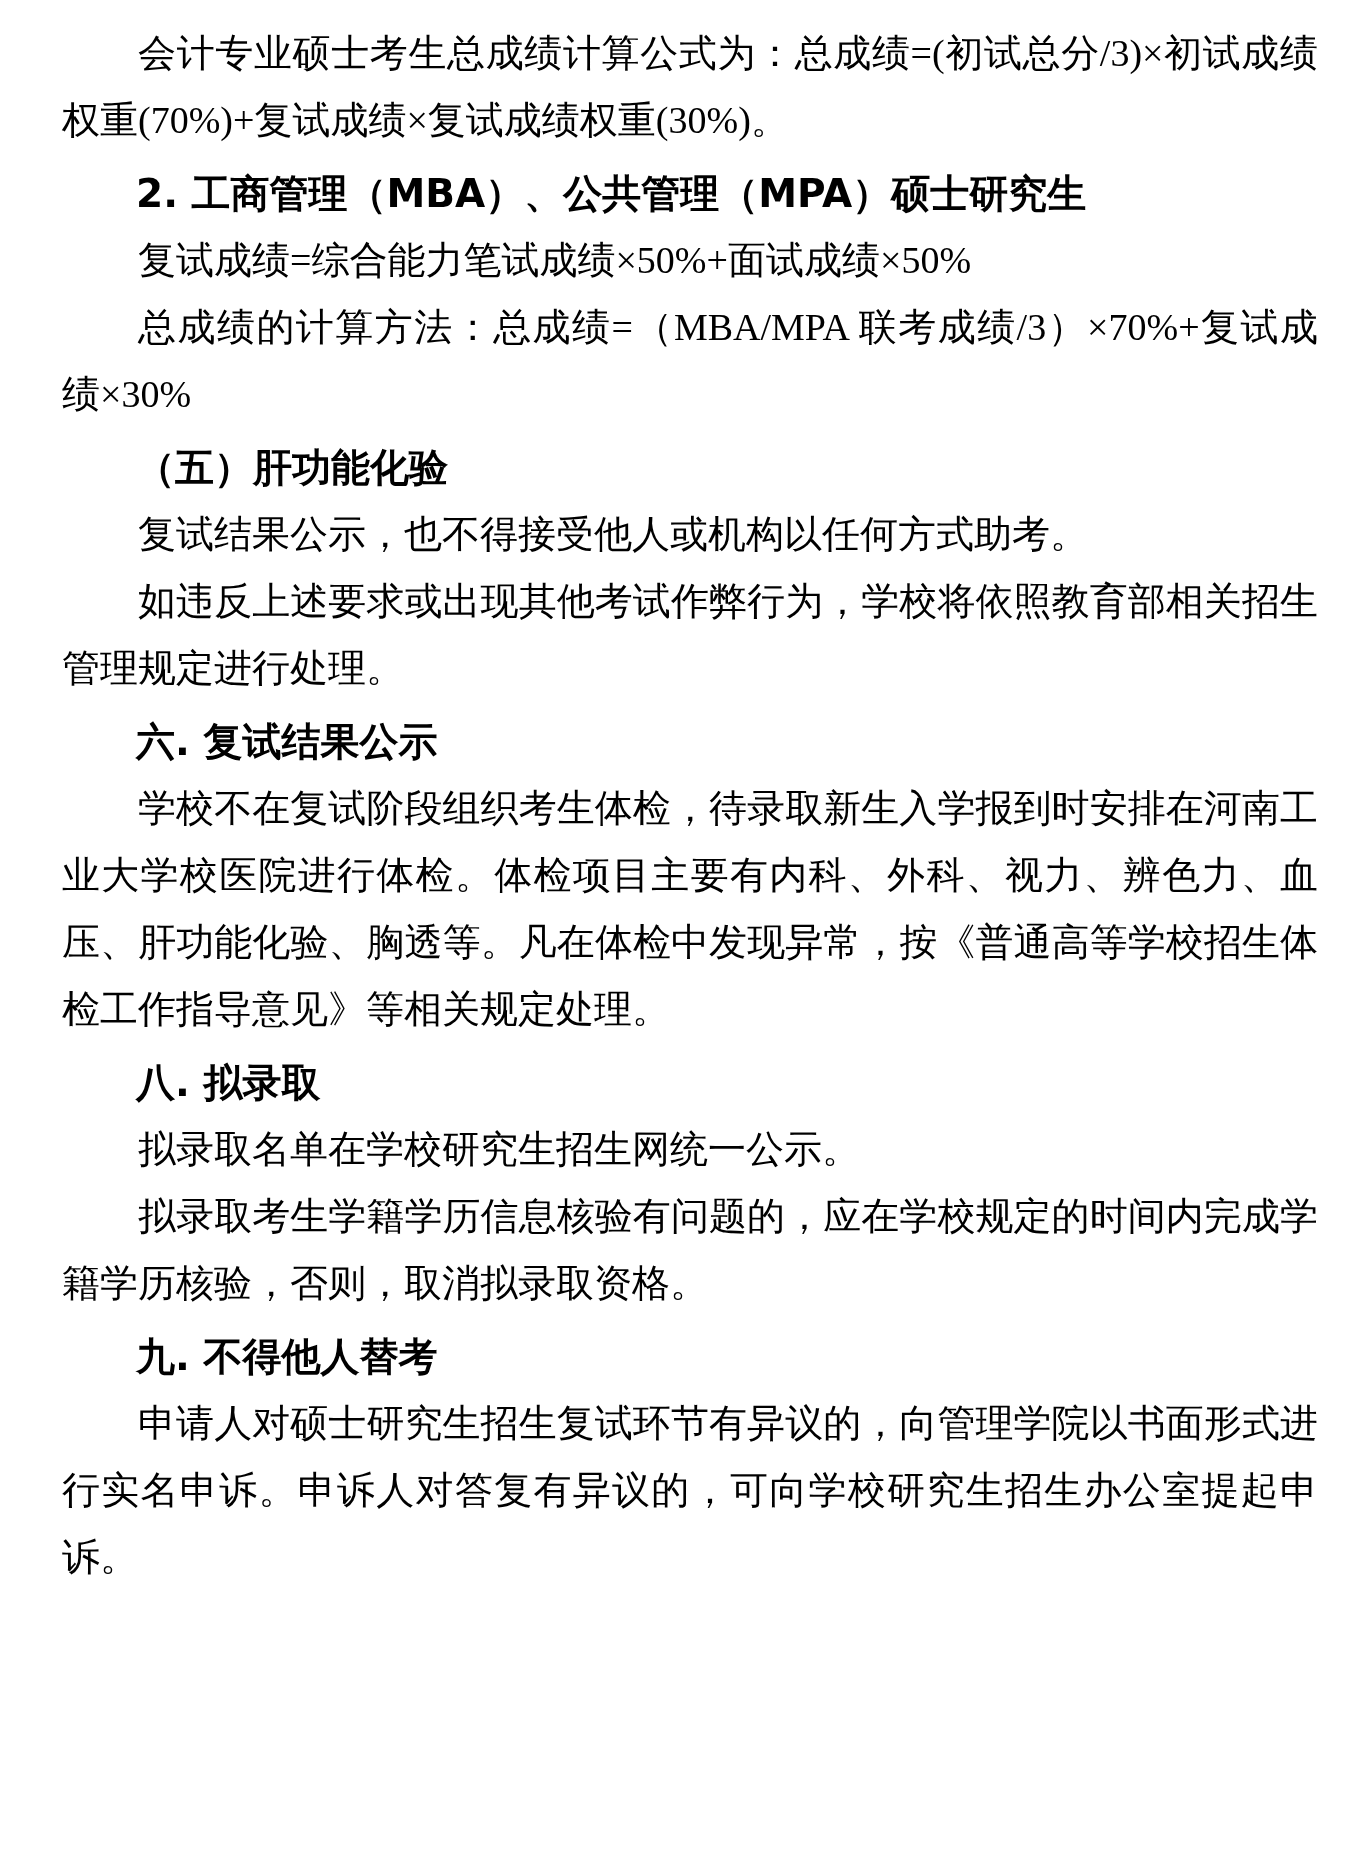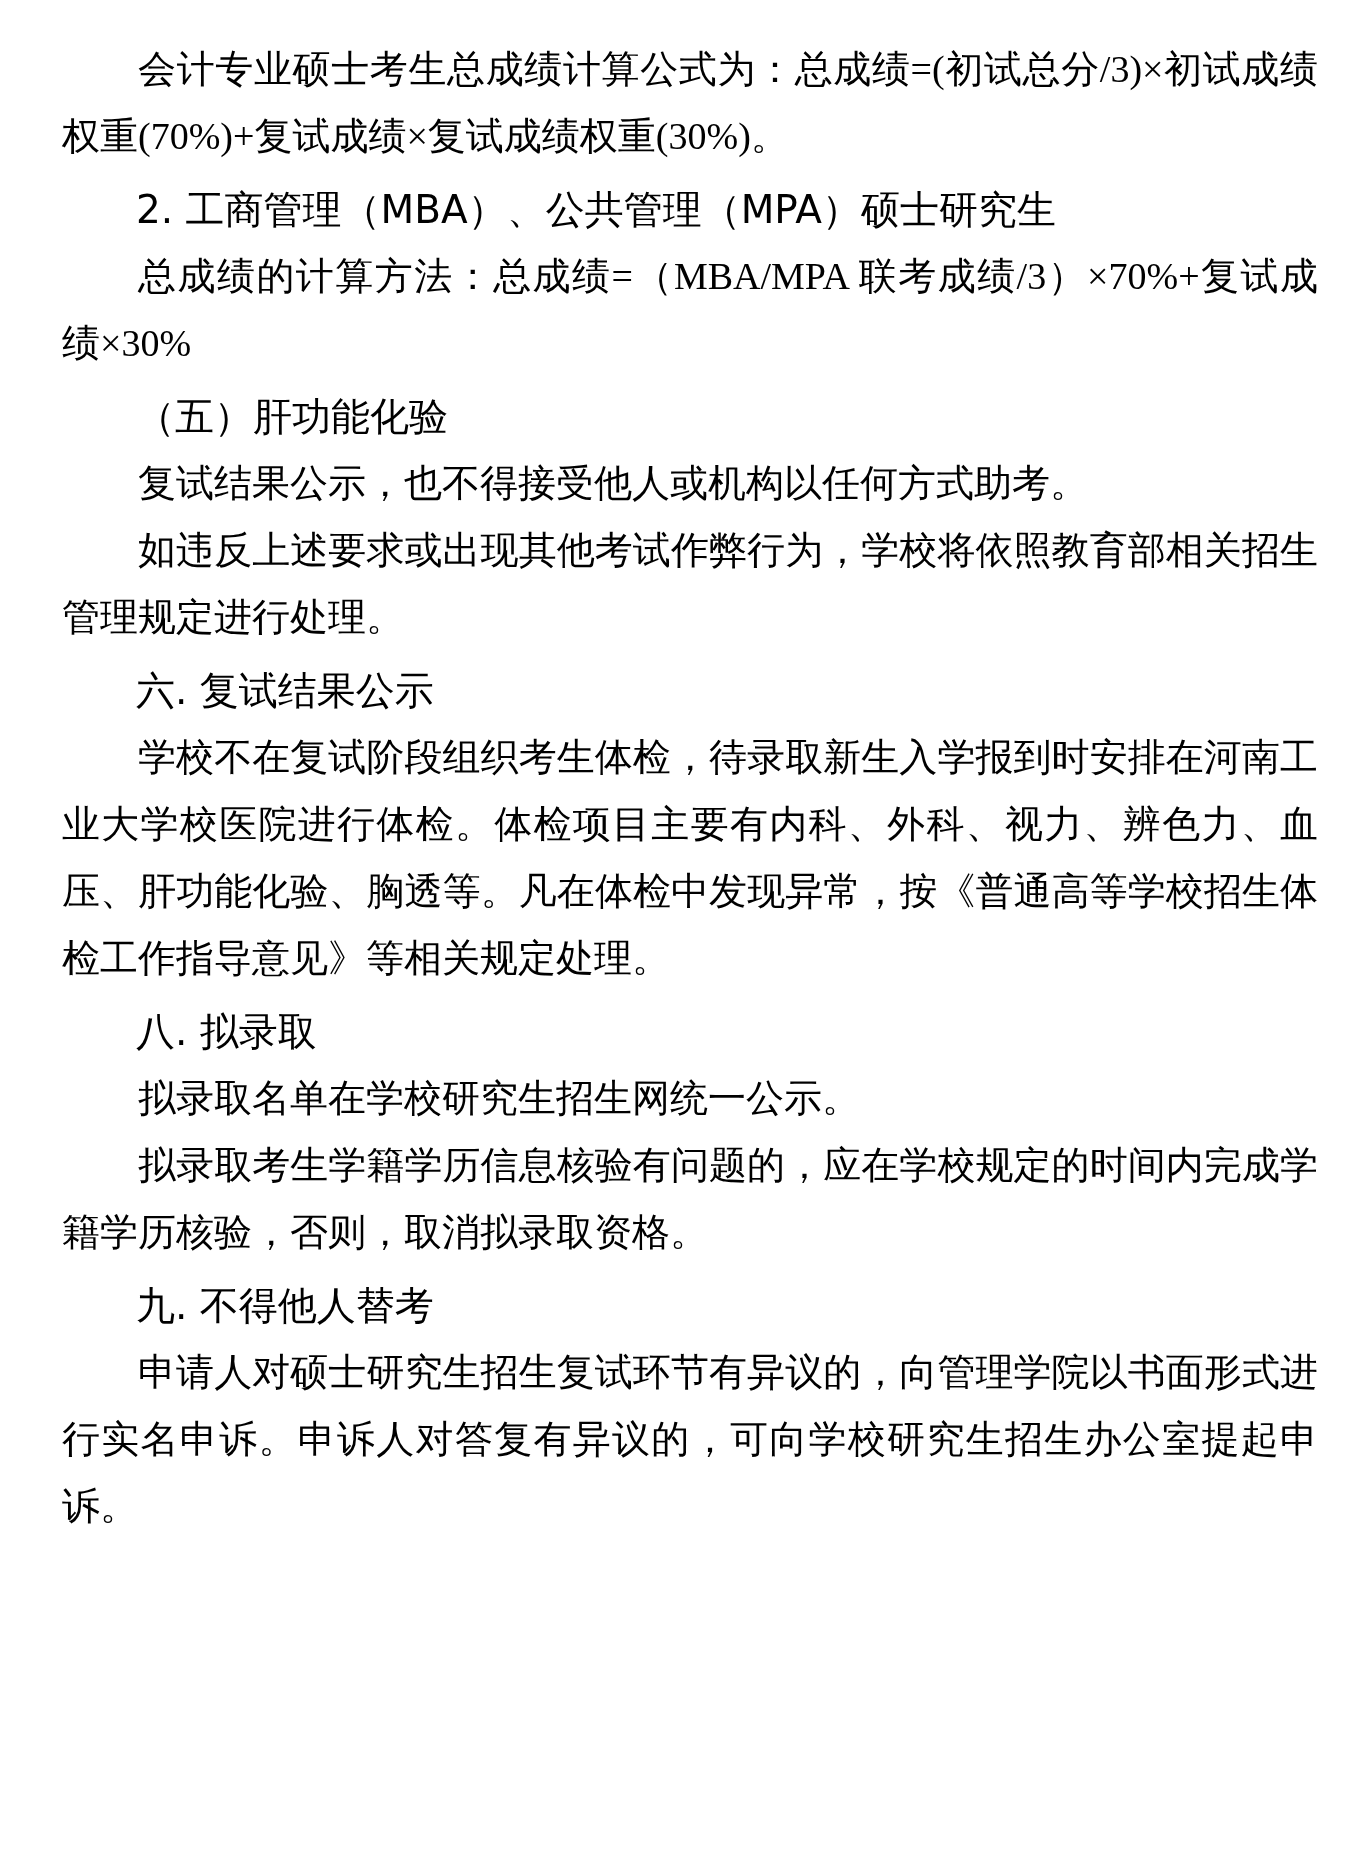--- a/index.html
+++ b/index.html
@@ -9,21 +9,21 @@
   }
   body {
     width: 1370px;
     height: 1855px;
     overflow: hidden;
   }
   .page {
     box-sizing: border-box;
     width: 1370px;
     height: 1855px;
-    padding: 36px 52px 0 62px;
+    padding: 20px 52px 0 62px;
     background: #ffffff;
     color: #000000;
   }
   
   .para {
     font-family: "Liberation Serif", "DejaVu Serif", serif;
     font-size: 38px;
     line-height: 67px;
     margin: 0;
     text-indent: 76px;
@@ -33,32 +33,33 @@
   }
   
   .sec {
     font-family: "DejaVu Sans", "Liberation Sans", sans-serif;
     font-size: 39px;
     line-height: 67px;
     margin: 6px 0 0 0;
     text-indent: 74px;
     text-align: left;
     color: #000000;
-    font-weight: 400;
+    font-weight: 700;
   }
 </style>
 </head>
 <body>
 
 <main class="page">
 
   <p class="para">会计专业硕士考生总成绩计算公式为：总成绩=(初试总分/3)×初试成绩权重(70%)+复试成绩×复试成绩权重(30%)。</p>
 
   <h3 class="sec">2. 工商管理（MBA）、公共管理（MPA）硕士研究生</h3>
 
+  <p class="para">复试成绩=综合能力笔试成绩×50%+面试成绩×50%</p>
 
   <p class="para">总成绩的计算方法：总成绩=（MBA/MPA 联考成绩/3）×70%+复试成绩×30%</p>
 
   <h3 class="sec">（五）肝功能化验</h3>
 
   <p class="para">复试结果公示，也不得接受他人或机构以任何方式助考。</p>
 
   <p class="para">如违反上述要求或出现其他考试作弊行为，学校将依照教育部相关招生管理规定进行处理。</p>
 
   <h3 class="sec">六. 复试结果公示</h3>

